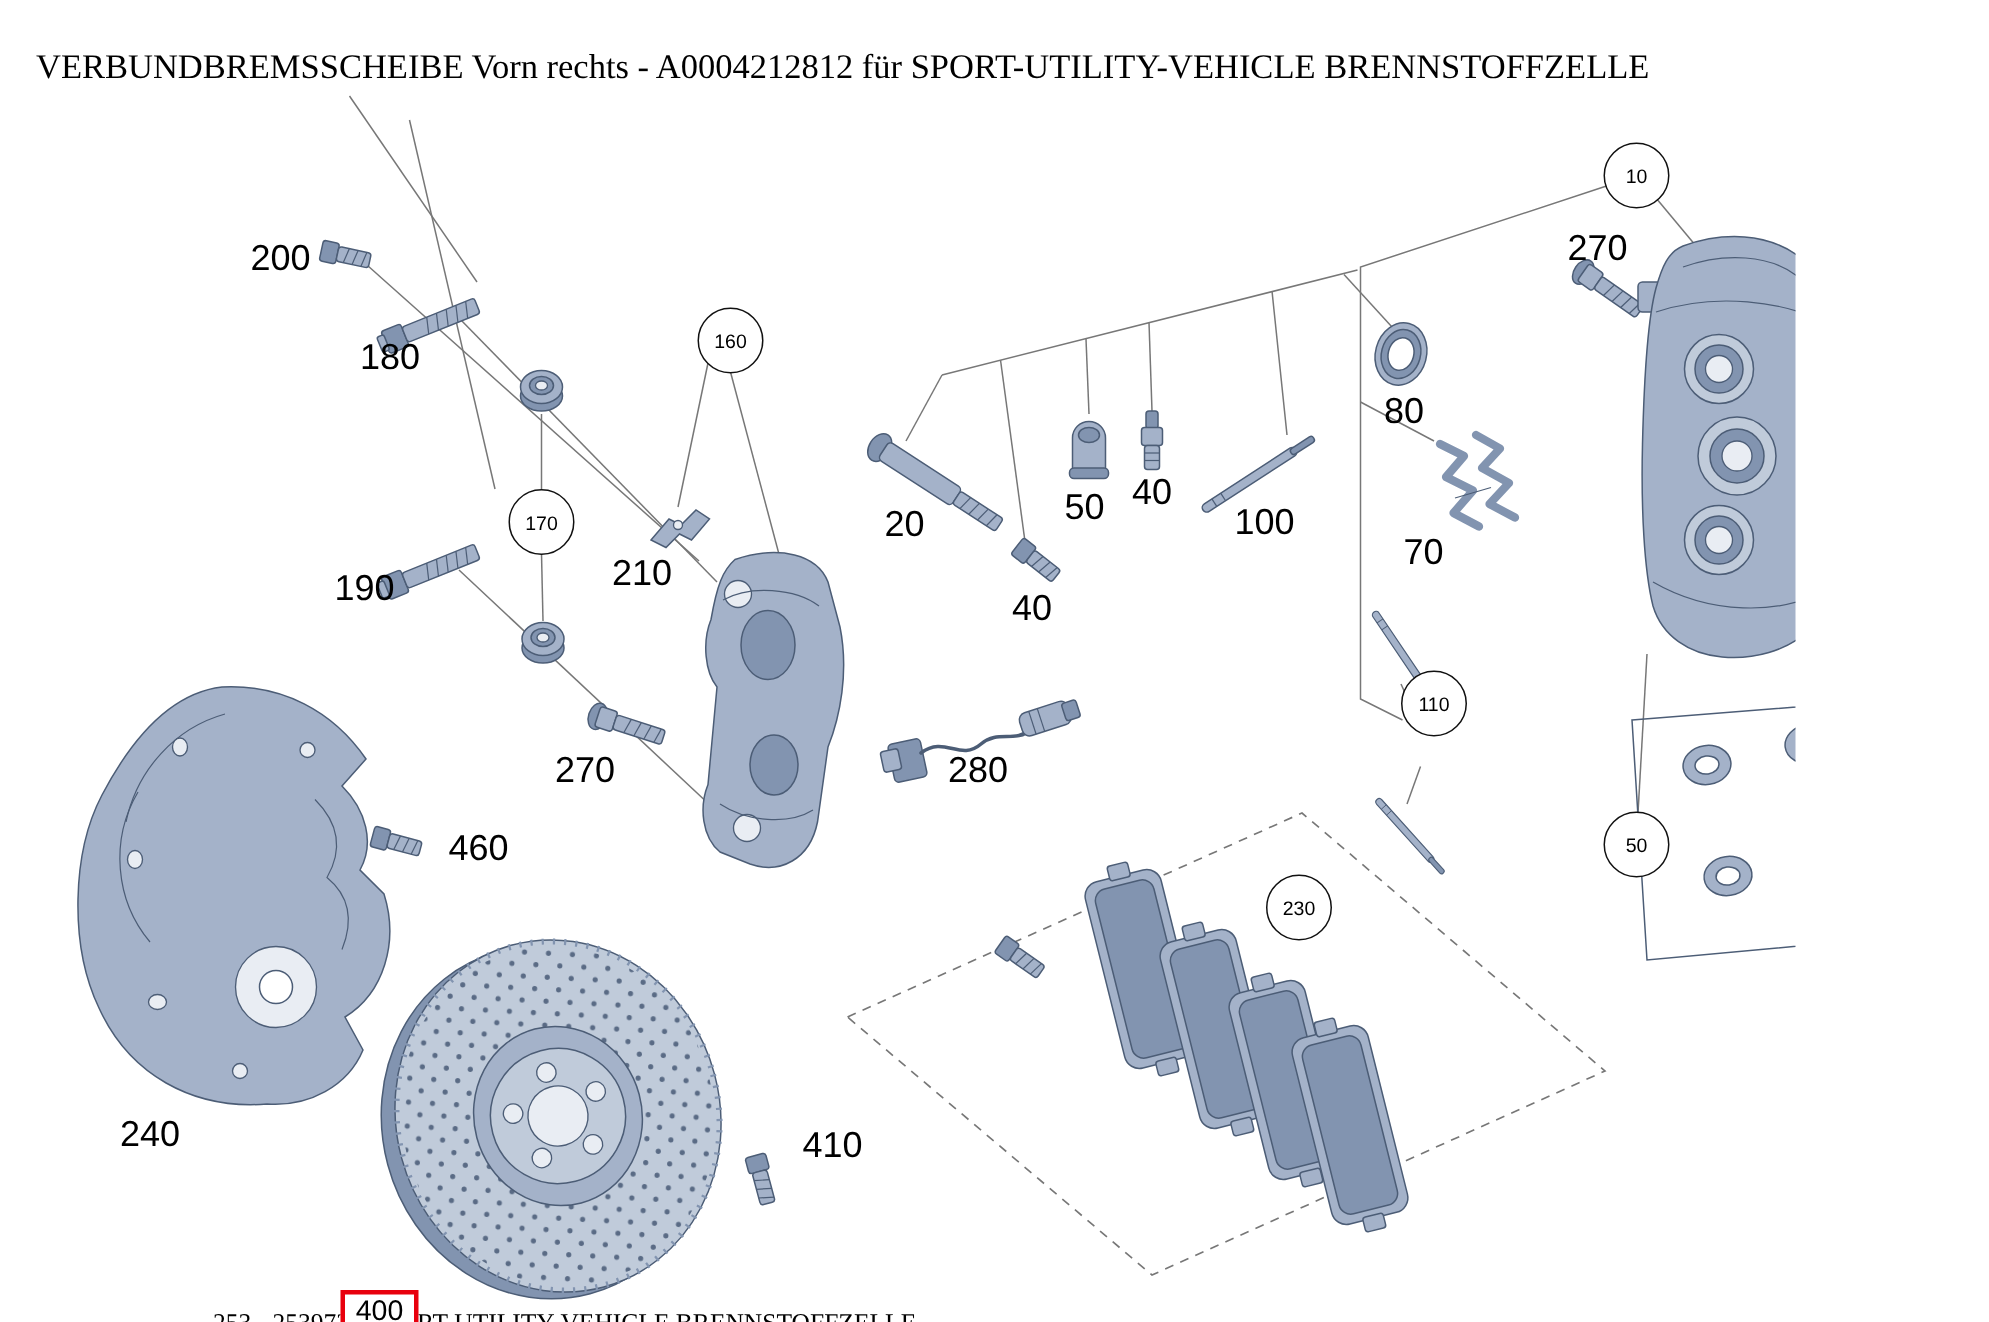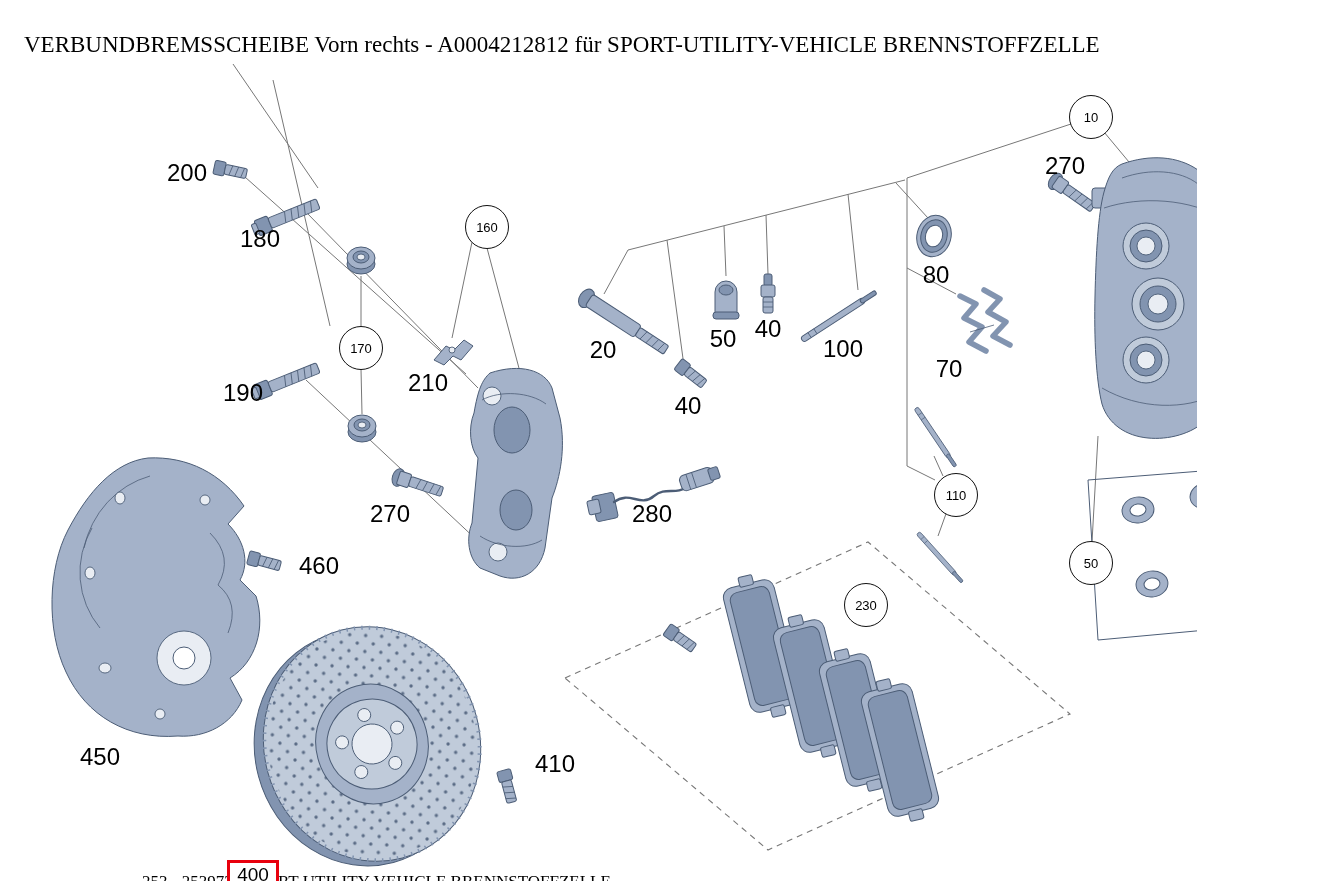--- a/index.html
+++ b/index.html
@@ -337,26 +337,26 @@
   <div class="callout" style="left:723px;top:311px">50</div>
   <div class="callout" style="left:768px;top:301px">40</div>
   <div class="callout" style="left:843px;top:321px">100</div>
   <div class="callout" style="left:936px;top:247px">80</div>
   <div class="callout" style="left:949px;top:341px">70</div>
   <div class="callout" style="left:1065px;top:138px">270</div>
   <div class="callout" style="left:1271px;top:379px">60</div>
   <div class="callout" style="left:652px;top:486px">280</div>
   <div class="callout" style="left:390px;top:486px">270</div>
   <div class="callout" style="left:319px;top:538px">460</div>
-  <div class="callout" style="left:100px;top:729px">450</div>
+  <div class="callout" style="left:100px;top:729px">240</div>
   <div class="callout" style="left:555px;top:736px">410</div>
 
   <div class="callout circled" style="left:487px;top:199px">160</div>
   <div class="callout circled" style="left:361px;top:320px">170</div>
   <div class="callout circled" style="left:1091px;top:89px">10</div>
-  <div class="callout circled" style="left:956px;top:467px">110</div>
+  <div class="callout circled" style="left:956px;top:441px">110</div>
   <div class="callout circled" style="left:1091px;top:535px">50</div>
   <div class="callout circled" style="left:866px;top:577px">230</div>
 
   <div id="footer-text">253 - 253972 - SPORT-UTILITY-VEHICLE BRENNSTOFFZELLE</div>
   <div class="callout highlighted" style="left:253px;top:846px">400</div>
 
 </div>
 
 </body></html>

